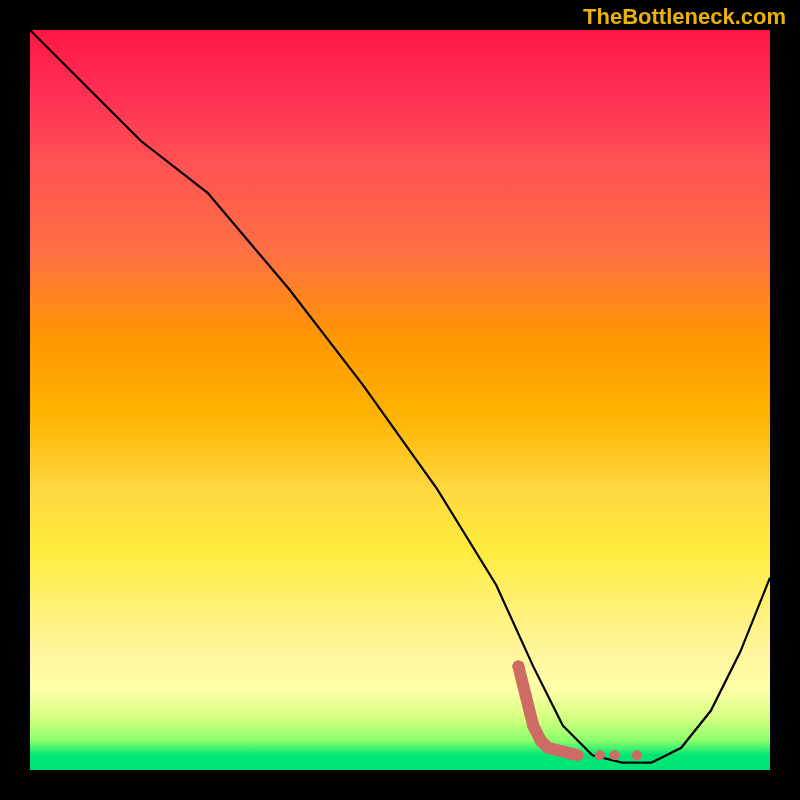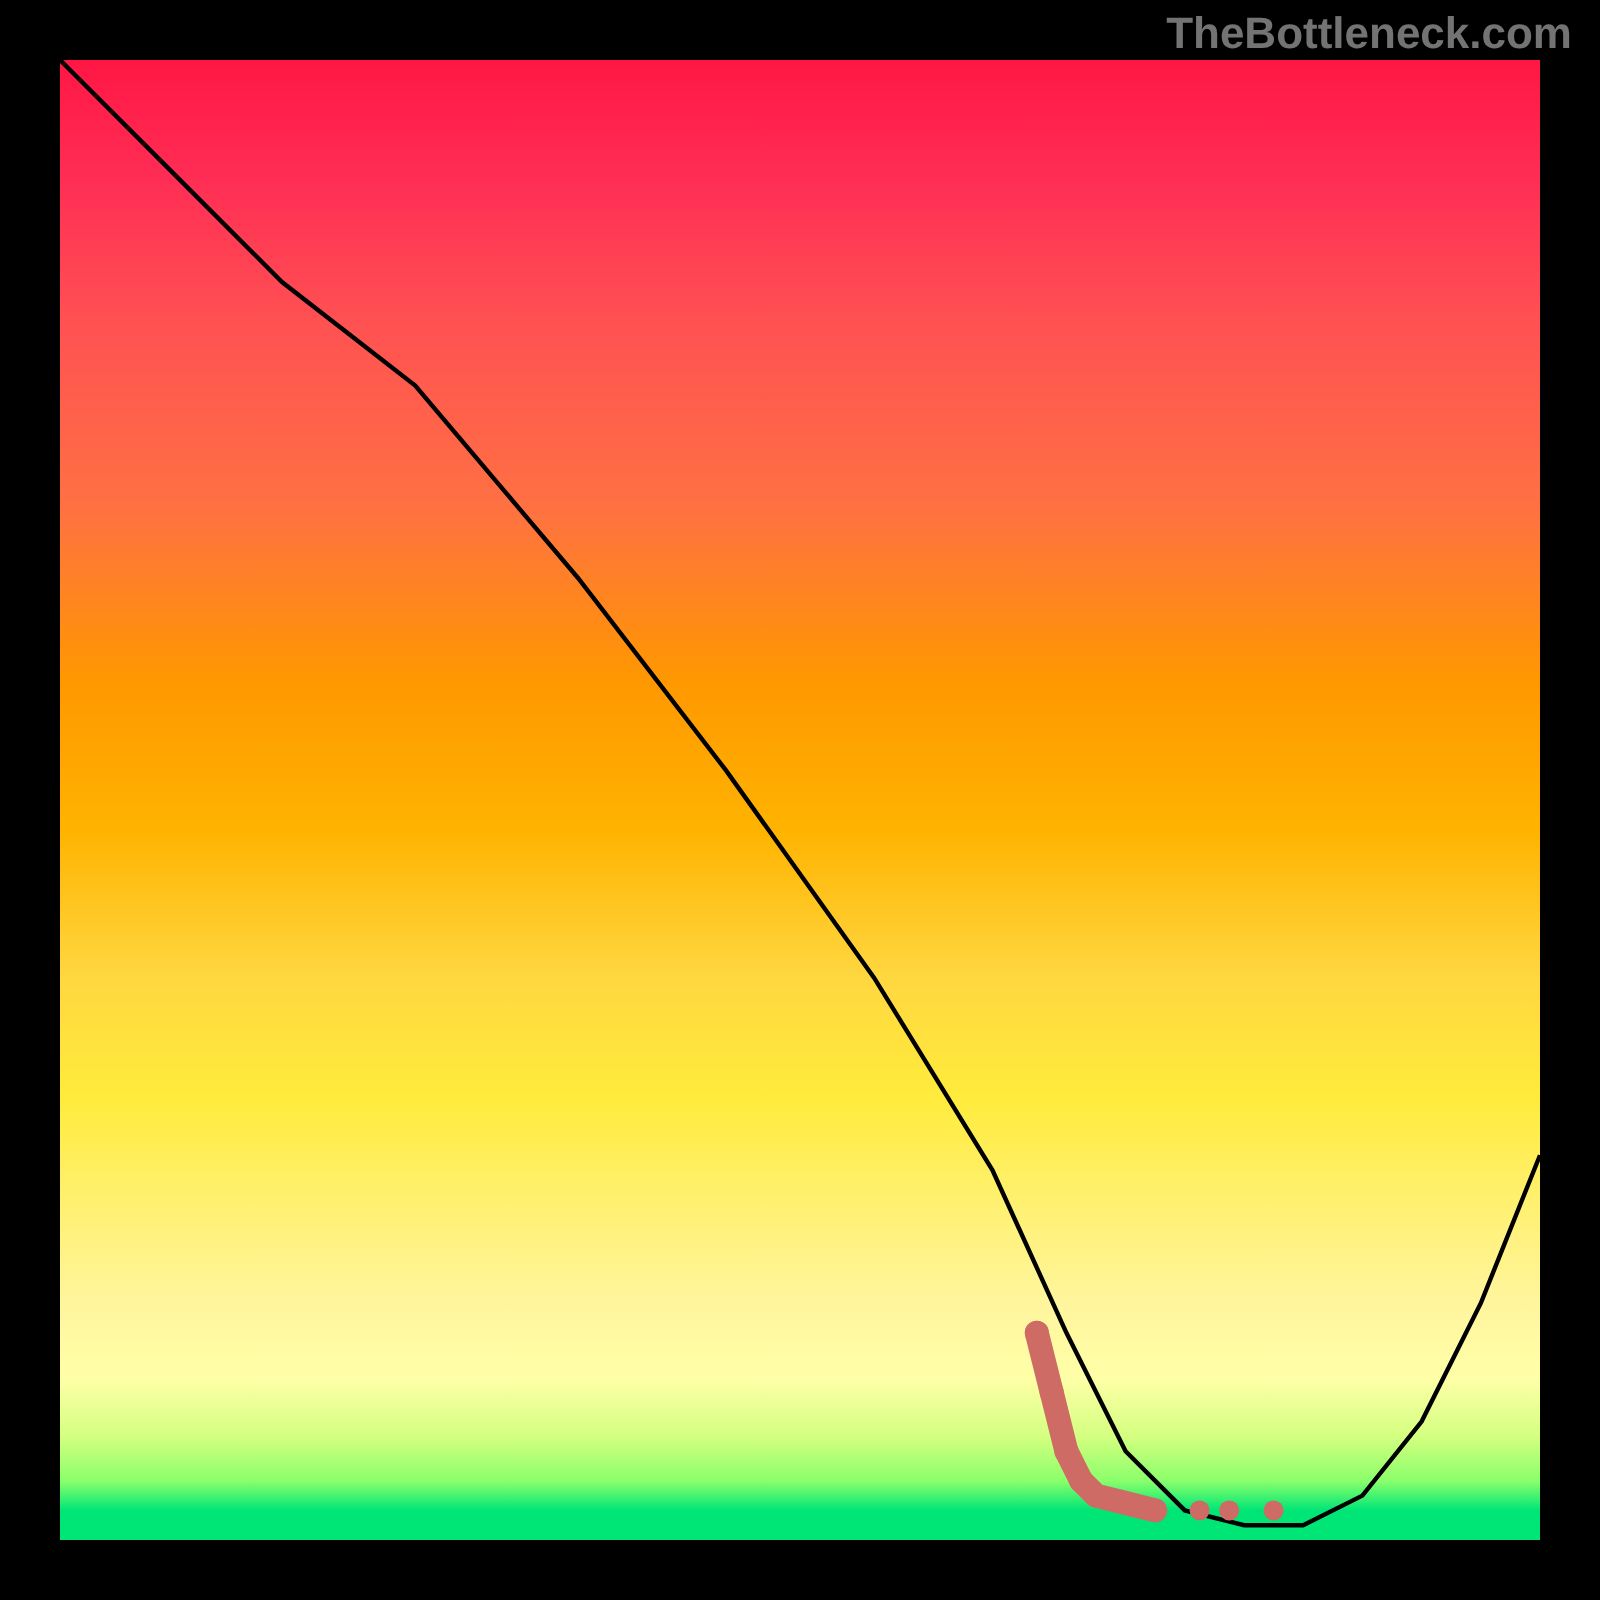--- a/index.html
+++ b/index.html
@@ -8,21 +8,21 @@
     height: 800px;
     background: #000;
     position: relative;
     font-family: Arial, sans-serif;
     overflow: hidden;
   }
   .attribution {
     position: absolute;
     top: 4px;
     right: 14px;
-    color: #737373;
+    color: #eab308;
     font-size: 22px;
     font-weight: bold;
     z-index: 10;
   }
   .plot-area {
     position: absolute;
     left: 30px;
     top: 30px;
     width: 740px;
     height: 740px;

